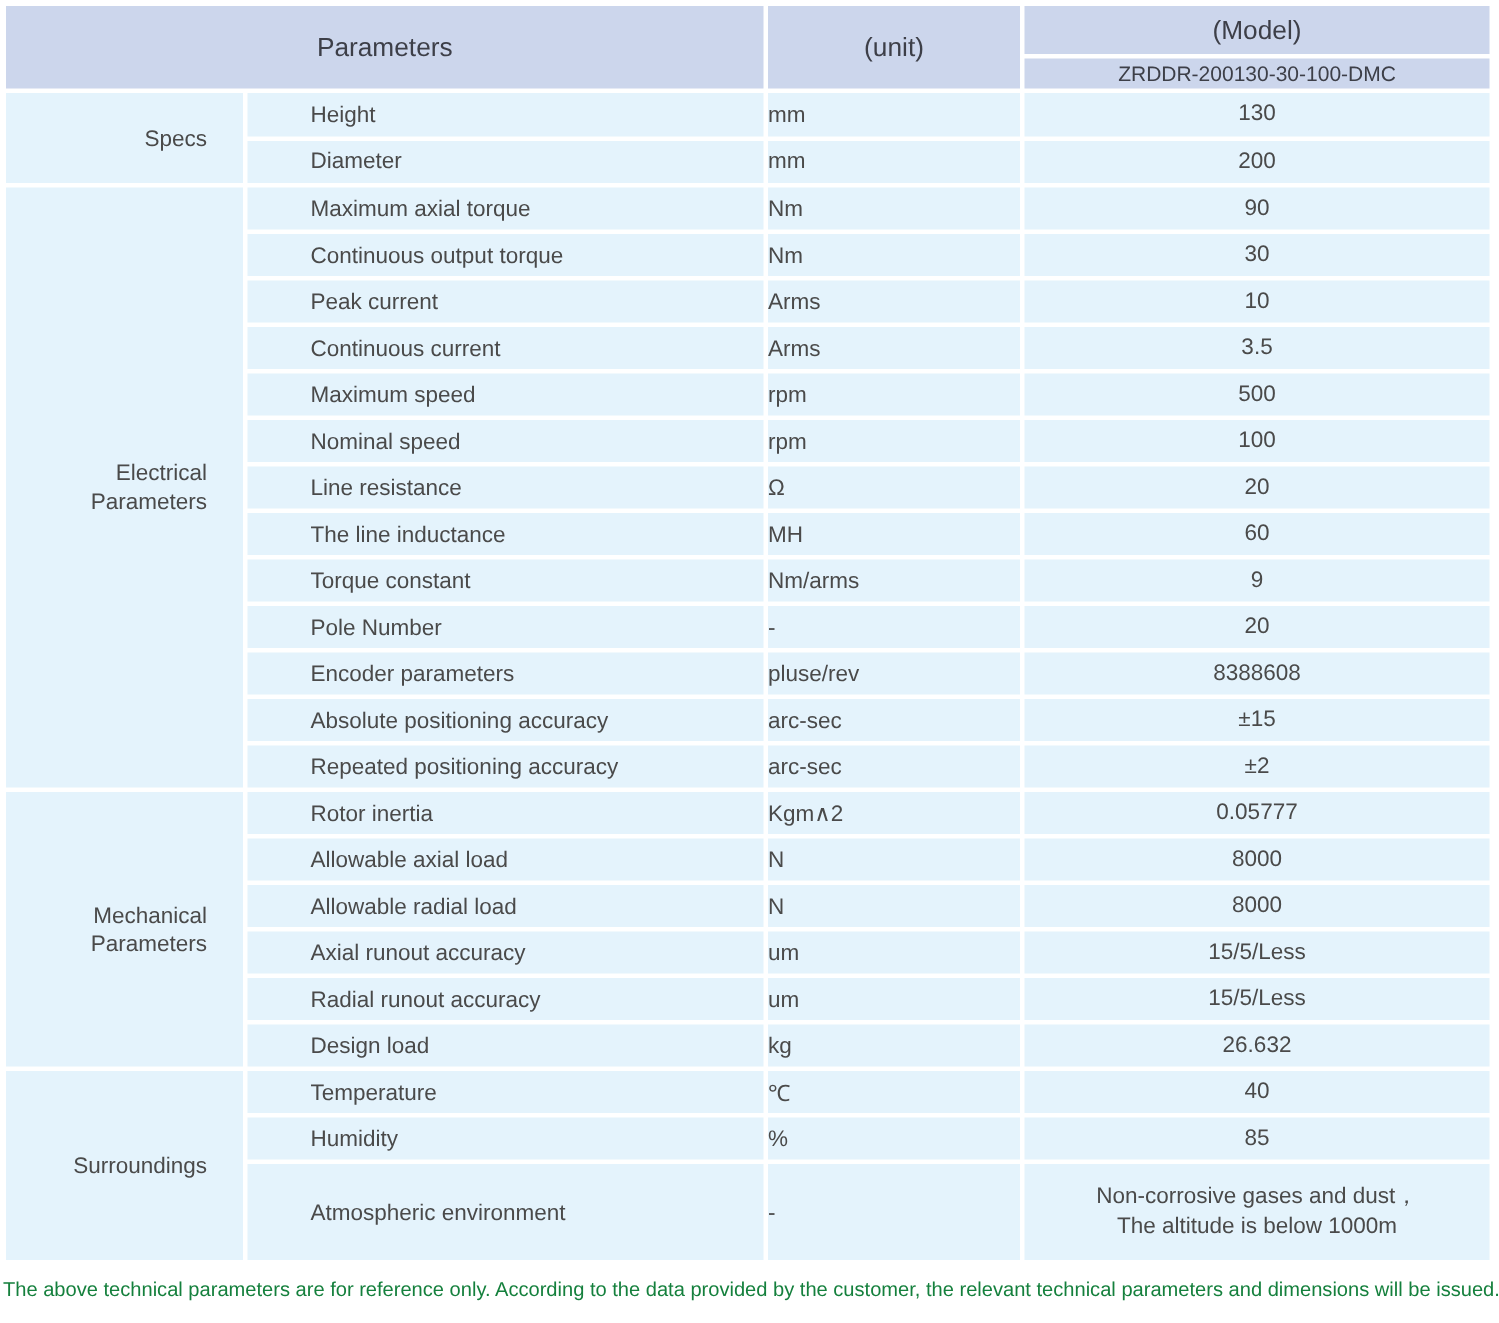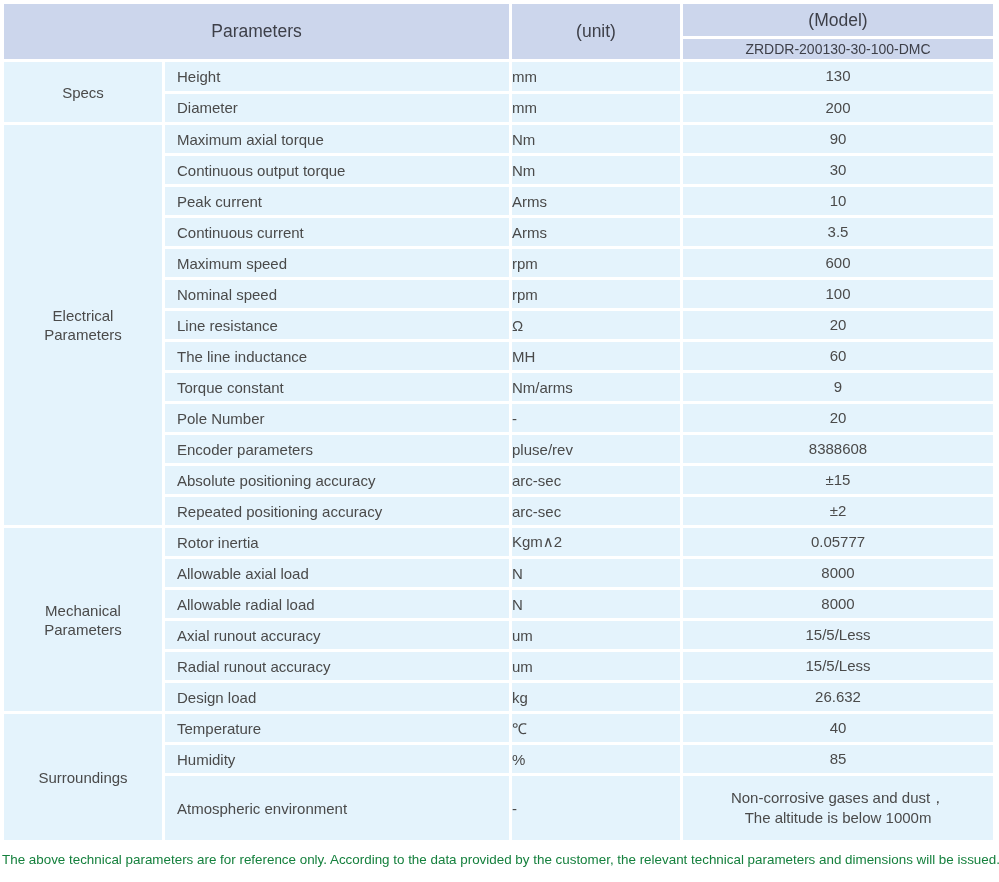--- a/index.html
+++ b/index.html
@@ -41,27 +41,27 @@
   }
   thead th {
     background: var(--header-bg);
     color: var(--header-text);
   }
   th.h-main { font-size: 17.5px; height: 32px; }
   th.h-code { font-size: 14px; height: 20px; }
 
   tbody td { background: var(--body-bg); height: 28px; }
   td.section-cell {
-    text-align: center;
+    text-align: right;
     padding: 16px 24px;
     line-height: 19px;
   }
   td.param-cell {
     text-align: left;
-    padding-left: 12px;
+    padding-left: 42px;
   }
   td.unit-cell { text-align: left; }
   td.value-cell {
     text-align: center;
     white-space: pre-line;
     line-height: 20px;
     margin-top: 25px;
   }
   tr.tall-row td.value-cell,
   tr.tall-row td.param-cell,
@@ -123,21 +123,21 @@
         <td class="value-cell">10</td>
       </tr>
       <tr>
         <td class="param-cell">Continuous current</td>
         <td class="unit-cell">Arms</td>
         <td class="value-cell">3.5</td>
       </tr>
       <tr>
         <td class="param-cell">Maximum speed</td>
         <td class="unit-cell">rpm</td>
-        <td class="value-cell">600</td>
+        <td class="value-cell">500</td>
       </tr>
       <tr>
         <td class="param-cell">Nominal speed</td>
         <td class="unit-cell">rpm</td>
         <td class="value-cell">100</td>
       </tr>
       <tr>
         <td class="param-cell">Line resistance</td>
         <td class="unit-cell">Ω</td>
         <td class="value-cell">20</td>

